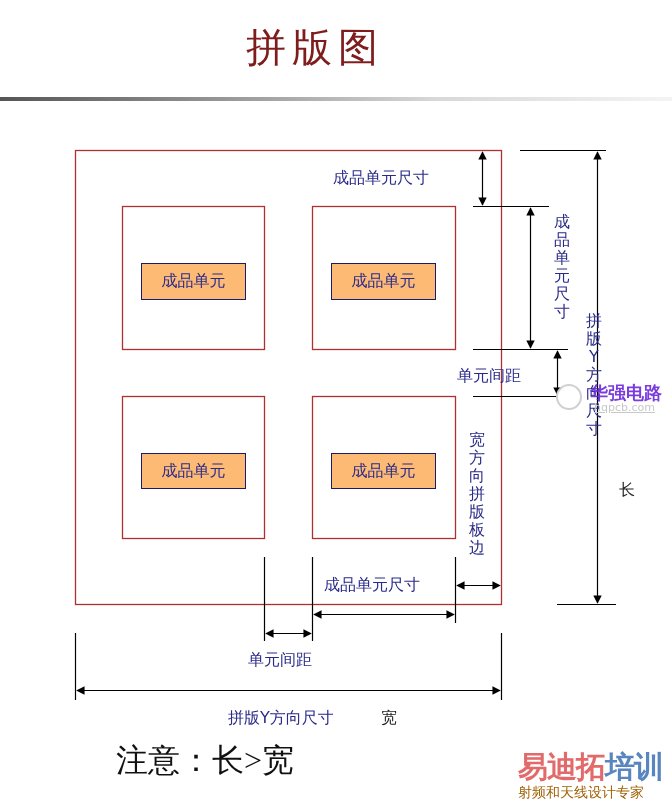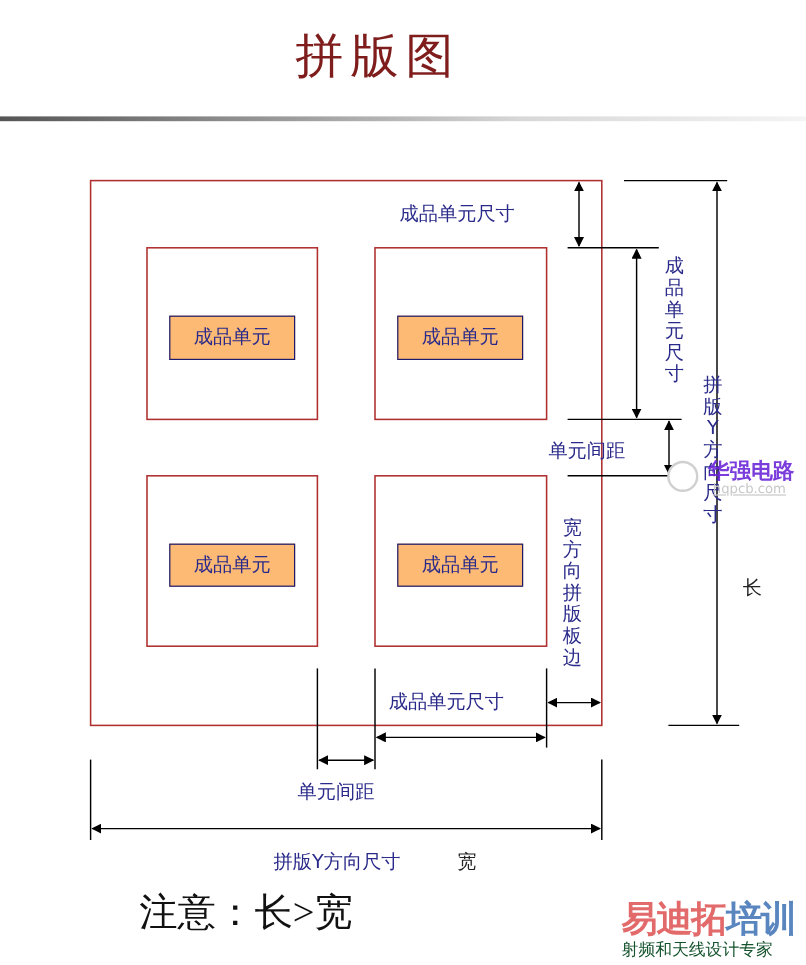--- a/index.html
+++ b/index.html
@@ -11,21 +11,21 @@
   .vlbl { position:absolute; color:#2a2a8a; font-size:16px; line-height:18px; width:18px; text-align:center; word-break:break-all; white-space:normal; }
   .unit-label { position:absolute; color:#2a2a8a; font-size:16px; display:flex; align-items:center; justify-content:center; border:1.5px solid #1a1a6e; box-sizing:border-box; background:#fdba74; }
   .black { color:#222; }
   .note { position:absolute; left:88px; top:740px; font-family:Liberation Serif, serif; font-size:32px; color:#111; line-height:40px;margin-left:28px; }
   .wm1 { position:absolute; left:560px; top:383px; color:#6d28d9; font-size:18px; font-weight:bold; line-height:20px; opacity:0.9; }
   .wm1-sub { position:absolute; left:568px; top:402px; color:#c8c8c8; font-size:11px; line-height:12px;text-decoration:underline; }
   .wm1-logo { position:absolute; left:556px; top:384px; width:26px; height:26px; border:2px solid #d0d0d0; border-radius:50%; box-sizing:border-box; background:#fff; }
   .wm2 { position:absolute; left:518px; top:750px; font-size:30px; font-weight:bold; line-height:34px; letter-spacing:-1px; }
   .wm2 .red { color:#e26a6a; }
   .wm2 .blue { color:#5a86c0; }
-  .wm2-sub { position:absolute; left:518px; top:784px; color:#14532d; font-size:14px; line-height:16px; font-family:"DejaVu Serif","Liberation Serif",serif; }
+  .wm2-sub { position:absolute; left:518px; top:784px; color:#a16207; font-size:14px; line-height:16px; font-family:"DejaVu Serif","Liberation Serif",serif; }
 </style>
 </head>
 <body>
 
 <div class="title">拼版图</div>
 <div class="divider"></div>
 
 <svg class="diagram" width="672" height="804">
   <defs>
     <marker id="ah" viewBox="0 0 10 10" refX="9" refY="5" markerWidth="7" markerHeight="7" orient="auto-start-reverse">

